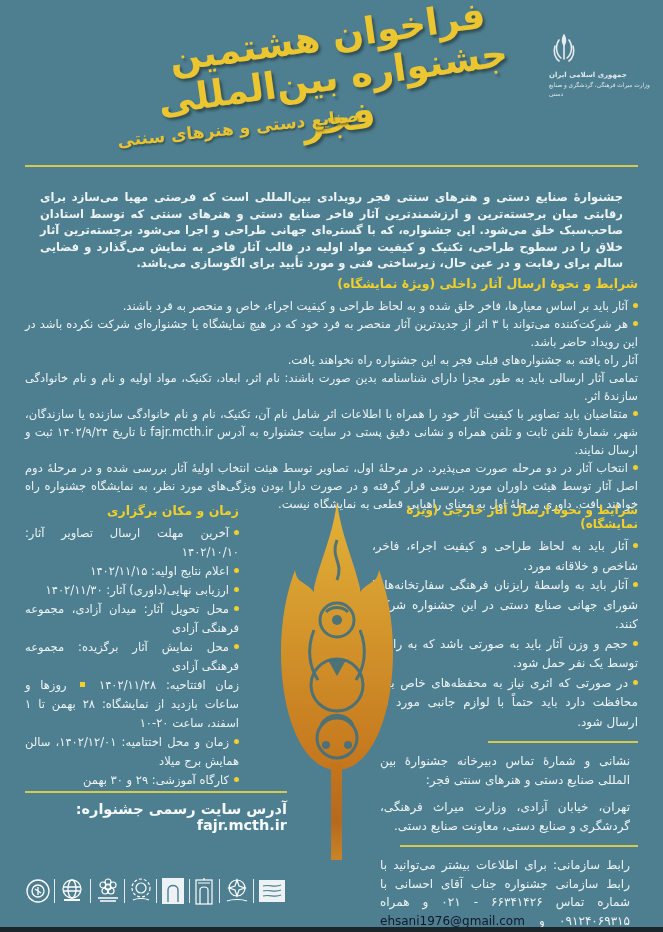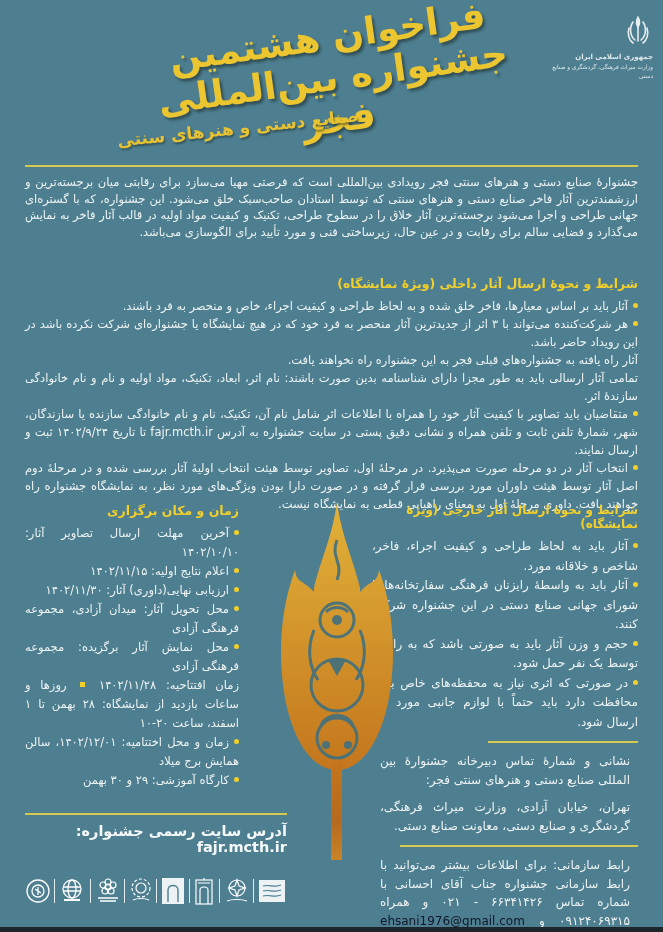--- a/index.html
+++ b/index.html
@@ -3,21 +3,21 @@
 <meta charset="utf-8">
 <style>
   html,body{margin:0;padding:0;background:#2e3c42;}
   .poster{
     position:relative; width:663px; height:932px; margin:0 auto;
     background:#4e7f91; overflow:hidden; direction:rtl;
     font-family:"DejaVu Sans","Liberation Sans",sans-serif;
     color:#eef3f3;
   }
   
-  .gov-emblem{position:absolute; top:14px; right:10px; width:104px; text-align:right; color:#dfe9ec;}
+  .gov-emblem{position:absolute; top:32px; right:10px; width:104px; text-align:left; color:#dfe9ec;}
   .gov-emblem .cap1{font-size:7px; line-height:1.6; font-weight:bold;}
   .gov-emblem .cap2{font-size:5.8px; line-height:1.5;}
   .main-title{
     position:absolute; top:16px; right:120px; width:420px; text-align:center;
     font-size:37px; line-height:1.12; font-weight:bold; color:#ecc630;
     transform:rotate(-8deg);
     text-shadow:2px 3px 3px rgba(25,38,36,.55);
   }
   .sub-title{
     position:absolute; top:118px; right:300px; width:250px; text-align:center;
@@ -26,40 +26,40 @@
     text-shadow:1px 2px 2px rgba(25,38,36,.5);
   }
   
   .top-rule{position:absolute; top:165px; left:25px; right:25px; height:2px; background:#d5c94f;}
   .gold-line{height:2px; background:#d5c94f; border:0; margin:9px 0 9px auto;}
   
   .intro{
     position:absolute; top:174px; left:25px; right:25px;
     font-size:11.5px; line-height:16.6px; text-align:justify;
   }
-  .intro p{margin:0;}
+  .intro p{margin:15px;font-weight:bold;}
   
   .sec-head{margin:0 0 6px 0; font-size:12.5px; font-weight:bold; color:#f2cf2a;}
   .li{font-size:11.5px; line-height:18px; text-align:justify; margin:0;}
   .li.dot::before{
     content:""; display:inline-block; width:5px; height:5px; border-radius:50%;
     background:#f2cf2a; margin-left:5px; vertical-align:2px;
   }
   .sq{display:inline-block; width:5px; height:5px; background:#f2cf2a; margin:0 4px; vertical-align:2px;}
   .domestic{position:absolute; top:262px; left:25px; right:25px;margin-top:14px;}
   .col-left{position:absolute; top:503px; right:424px; left:25px;}
   .col-left .li{line-height:19px;}
   .col-right{position:absolute; top:503px; left:372px; right:25px;}
   .col-right .li{font-size:12px; line-height:19.5px;}
   .col-right .sec-head{font-size:12px;}
   .addr p, .liaison p{margin:8px; font-size:12px; line-height:19px; text-align:justify;}
   .liaison p{line-height:18.5px;}
   .email{color:#0f172a; text-decoration:none; font-family:"DejaVu Sans",sans-serif;}
   
-  .footer-left{position:absolute; top:791px; left:25px; width:262px;margin-top:22px;}
+  .footer-left{position:absolute; top:791px; left:25px; width:262px;}
   .footer-left .gold-line{width:100%; margin:0 0 8px 0;}
   .site-line{font-size:14.5px; font-weight:bold; color:#f6f9f9;}
   .site-line .url{font-weight:bold;}
   .logo-strip{
     position:absolute; top:874px; left:25px; width:262px; height:34px;
     display:flex; direction:ltr; align-items:center; justify-content:space-between;
   }
   .logo-strip svg{display:block;}
   .logo-sep{width:1px; height:24px; background:rgba(255,255,255,.85);}
   

